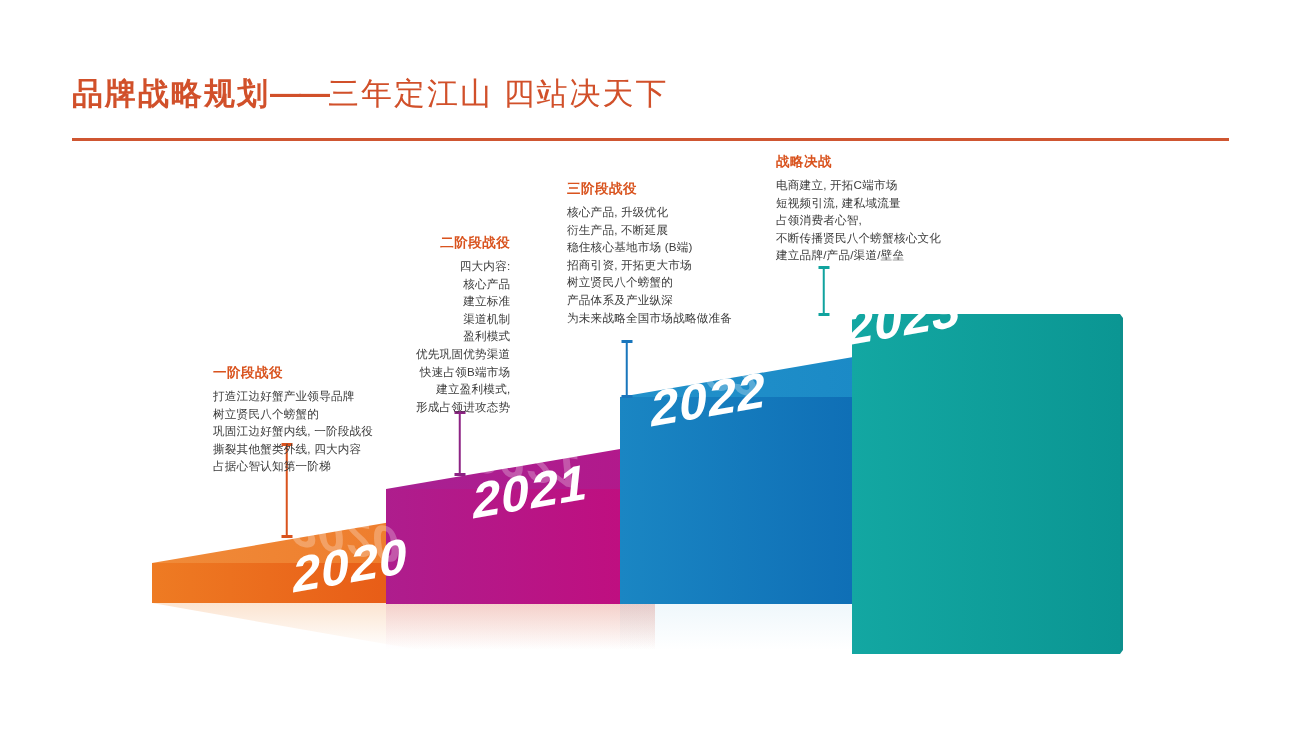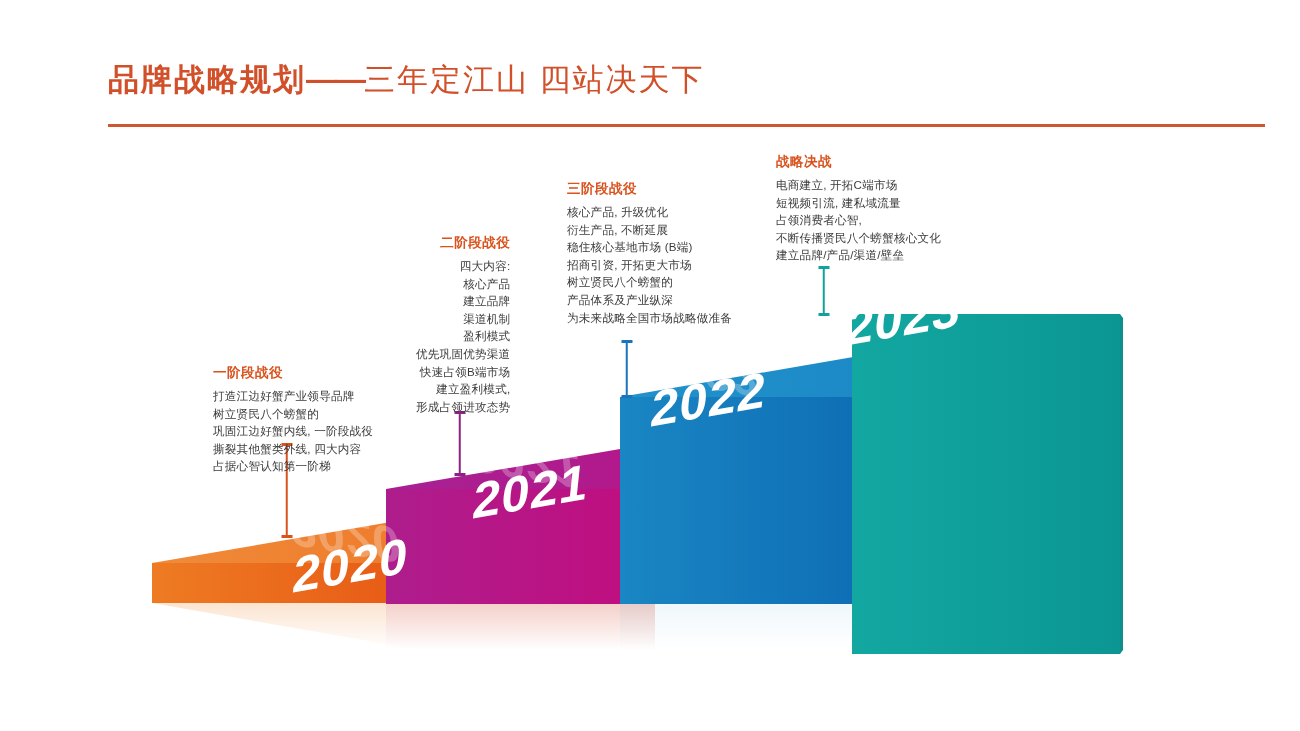--- a/index.html
+++ b/index.html
@@ -11,21 +11,21 @@
     overflow: hidden;
   }
   #page {
     position: relative;
     width: 1300px; height: 731px;
     background: #ffffff;
     overflow: hidden;
   }
 
   
-  #header { position: absolute; left: 72px; top: 58px; width: 1160px; height: 80px; margin-left: 36px; }
+  #header { position: absolute; left: 72px; top: 72px; width: 1160px; height: 80px; }
   #title-line {
     font-size: 31px; line-height: 44px; white-space: nowrap;
     letter-spacing: 1px;
   }
   #title-main {
     color: #D1502A; font-weight: bold; letter-spacing: 2px;
   }
   #title-dash { color: #D1502A; font-weight: bold; letter-spacing: -2px; }
   #title-sub { color: #D1502A; font-weight: normal; letter-spacing: 2px; }
   #title-rule {
@@ -216,21 +216,21 @@
       <div class="c-line">树立贤民八个螃蟹的</div>
       <div class="c-line">巩固江边好蟹内线, 一阶段战役</div>
       <div class="c-line">撕裂其他蟹类外线, 四大内容</div>
       <div class="c-line">占据心智认知第一阶梯</div>
     </div>
 
     <div class="callout" style="left:416px; top:234px;text-align:right;">
       <div class="c-head">二阶段战役</div>
       <div class="c-line">四大内容:</div>
       <div class="c-line">核心产品</div>
-      <div class="c-line">建立品牌</div>
+      <div class="c-line">建立标准</div>
       <div class="c-line">渠道机制</div>
       <div class="c-line">盈利模式</div>
       <div class="c-line">优先巩固优势渠道</div>
       <div class="c-line">快速占领B端市场</div>
       <div class="c-line">建立盈利模式,</div>
       <div class="c-line">形成占领进攻态势</div>
     </div>
 
     <div class="callout" style="left:567px; top:180px;">
       <div class="c-head">三阶段战役</div>

